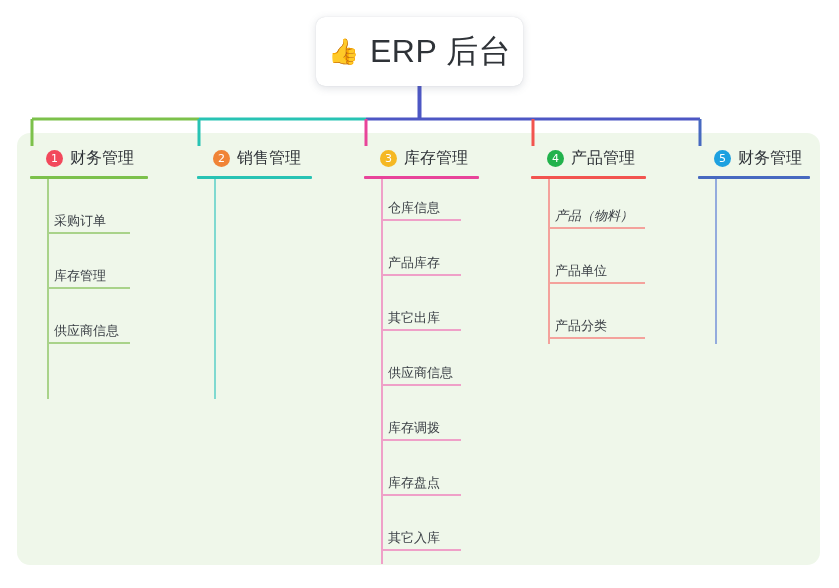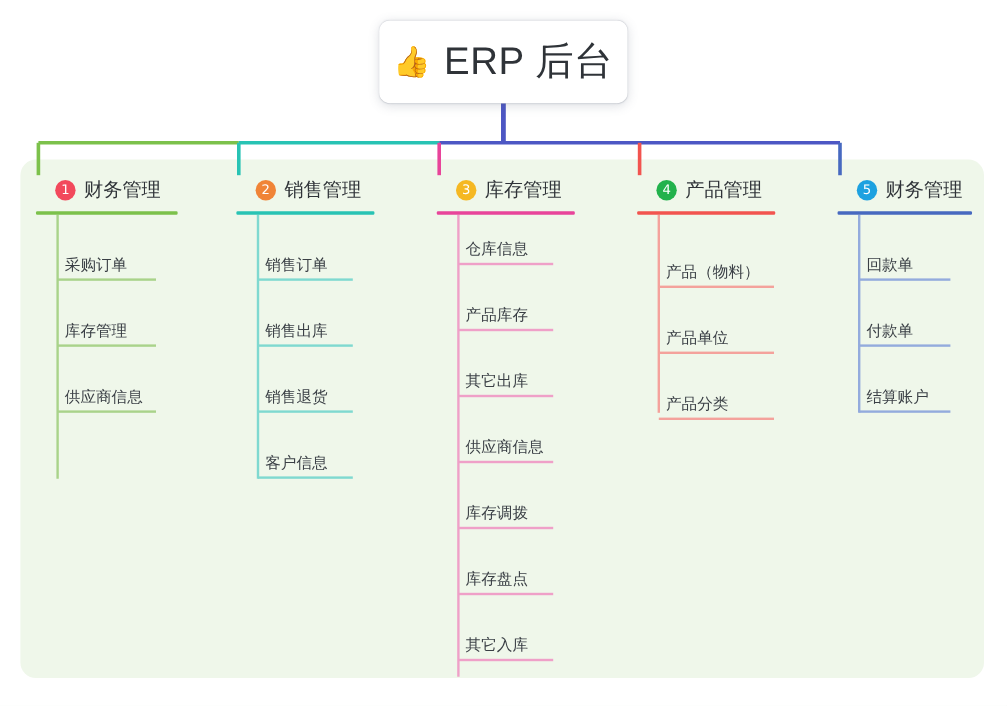--- a/index.html
+++ b/index.html
@@ -177,38 +177,20 @@
             <div class="leaf-rule" style="width: 82px; background: rgb(169, 211, 138);"></div>
           </div>
         </div>
       </div>
       <div class="col" style="left: 197px;">
         <div class="col-head">
           <span class="badge" style="background: rgb(240, 132, 55);">2</span>
           <span class="col-title">销售管理</span>
         </div>
         <div class="col-rule" style="width: 115px; background: rgb(40, 195, 180);"></div>
-        <div class="leaves" style="height: 220px;">
-          <div class="leaf" style="height: 55px;">
-            <span class="leaf-text">销售订单</span>
-            <div class="leaf-rule" style="width: 79px; background: rgb(127, 217, 208);"></div>
-          </div>
-          <div class="leaf" style="height: 55px;">
-            <span class="leaf-text">销售出库</span>
-            <div class="leaf-rule" style="width: 79px; background: rgb(127, 217, 208);"></div>
-          </div>
-          <div class="leaf" style="height: 55px;">
-            <span class="leaf-text">销售退货</span>
-            <div class="leaf-rule" style="width: 79px; background: rgb(127, 217, 208);"></div>
-          </div>
-          <div class="leaf" style="height: 55px;">
-            <span class="leaf-text">客户信息</span>
-            <div class="leaf-rule" style="width: 79px; background: rgb(127, 217, 208);"></div>
-          </div>
-        </div>
       </div>
       <div class="col" style="left: 364px;">
         <div class="col-head">
           <span class="badge" style="background: rgb(245, 184, 35);">3</span>
           <span class="col-title">库存管理</span>
         </div>
         <div class="col-rule" style="width: 115px; background: rgb(232, 68, 154);"></div>
         <div class="leaves" style="height: 385px;">
           <div class="leaf" style="height: 42px;">
             <span class="leaf-text">仓库信息</span>
@@ -240,50 +222,36 @@
           </div>
         </div>
       </div>
       <div class="col" style="left: 531px;">
         <div class="col-head">
           <span class="badge" style="background: rgb(34, 178, 76);">4</span>
           <span class="col-title">产品管理</span>
         </div>
         <div class="col-rule" style="width: 115px; background: rgb(242, 84, 79);"></div>
         <div class="leaves" style="height: 165px;">
-          <div class="leaf" style="height: 61px;">
+          <div class="leaf" style="height: 50px; font-style: italic;">
             <span class="leaf-text">产品（物料）</span>
             <div class="leaf-rule" style="width: 96px; background: rgb(244, 162, 156);"></div>
           </div>
           <div class="leaf" style="height: 55px;">
             <span class="leaf-text">产品单位</span>
             <div class="leaf-rule" style="width: 96px; background: rgb(244, 162, 156);"></div>
           </div>
           <div class="leaf" style="height: 55px;">
             <span class="leaf-text">产品分类</span>
             <div class="leaf-rule" style="width: 96px; background: rgb(244, 162, 156);"></div>
           </div>
         </div>
       </div>
       <div class="col" style="left: 698px;">
         <div class="col-head">
           <span class="badge" style="background: rgb(29, 161, 224);">5</span>
           <span class="col-title">财务管理</span>
         </div>
         <div class="col-rule" style="width: 112px; background: rgb(71, 105, 192);"></div>
-        <div class="leaves" style="height: 165px;">
-          <div class="leaf" style="height: 55px;">
-            <span class="leaf-text">回款单</span>
-            <div class="leaf-rule" style="width: 76px; background: rgb(147, 171, 221);"></div>
-          </div>
-          <div class="leaf" style="height: 55px;">
-            <span class="leaf-text">付款单</span>
-            <div class="leaf-rule" style="width: 76px; background: rgb(147, 171, 221);"></div>
-          </div>
-          <div class="leaf" style="height: 55px;">
-            <span class="leaf-text">结算账户</span>
-            <div class="leaf-rule" style="width: 76px; background: rgb(147, 171, 221);"></div>
-          </div>
-        </div>
       </div>
     </div>
 
 </div>
 
 </body></html>

